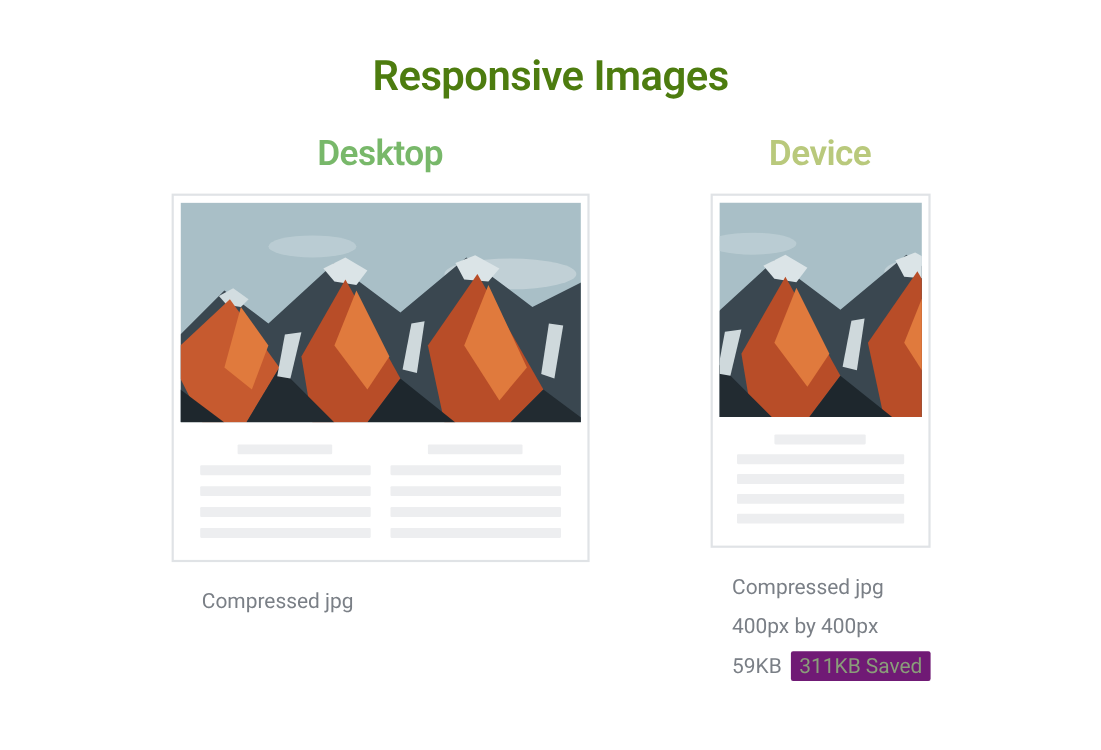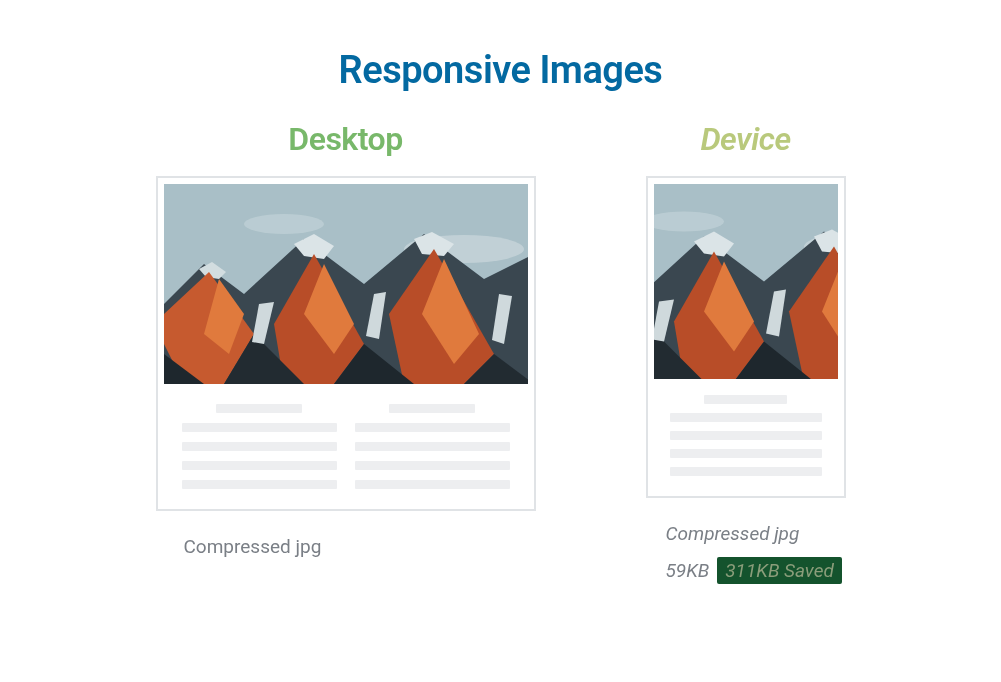--- a/index.html
+++ b/index.html
@@ -8,33 +8,33 @@
     height: 682px;
     background: #ffffff;
     font-family: -apple-system, BlinkMacSystemFont, "Segoe UI", Roboto, "Helvetica Neue", Arial, sans-serif;
     color: #4a4a4a;
     position: relative;
   }
   .title {
     text-align: center;
     font-size: 38px;
     font-weight: 600;
-    color: #0369a1;
+    color: #4d7c0f;
     margin-top: 48px;
     letter-spacing: -0.5px;
   }
   .columns {
     display: flex;
     justify-content: center;
     gap: 110px;
     margin-top: 28px;
   }
   .col { display: flex; flex-direction: column; align-items: center; }
   .col-desktop { width: 380px; }
-  .col-device  { width: 200px; font-style: italic; }
+  .col-device  { width: 200px; }
   .col-title {
     font-size: 32px;
     font-weight: 600;
     margin-bottom: 18px;
     letter-spacing: -0.5px;
   }
   .col-desktop .col-title { color: #78b86a; }
   .col-device  .col-title { color: #b9c97c; }
 
   .card {
@@ -73,21 +73,21 @@
     padding-left: 28px;
     display: flex;
     flex-direction: column;
     gap: 12px;
     font-size: 19px;
     color: #7a7f86;
   }
   .col-device .meta { padding-left: 20px; }
   .meta .row { display: flex; align-items: baseline; gap: 8px; white-space: nowrap; }
   .saved {
-    background: #14532d;
+    background: #701a75;
     color: #8a9d7a;
     padding: 2px 8px;
     border-radius: 2px;
   }
 </style>
 </head>
 <body>
 
 <h1 class="title">Responsive Images</h1>
 
@@ -185,20 +185,21 @@
           <div class="ph-line"></div>
           <div class="ph-line"></div>
           <div class="ph-line"></div>
           <div class="ph-line"></div>
         </div>
       </div>
     </div>
 
     <div class="meta">
       <div class="row">Compressed jpg</div>
+      <div class="row">400px by 400px</div>
       <div class="row">
         <span>59KB</span>
         <span class="saved">311KB Saved</span>
       </div>
     </div>
   </div>
 
 </div>
 
 </body></html>

